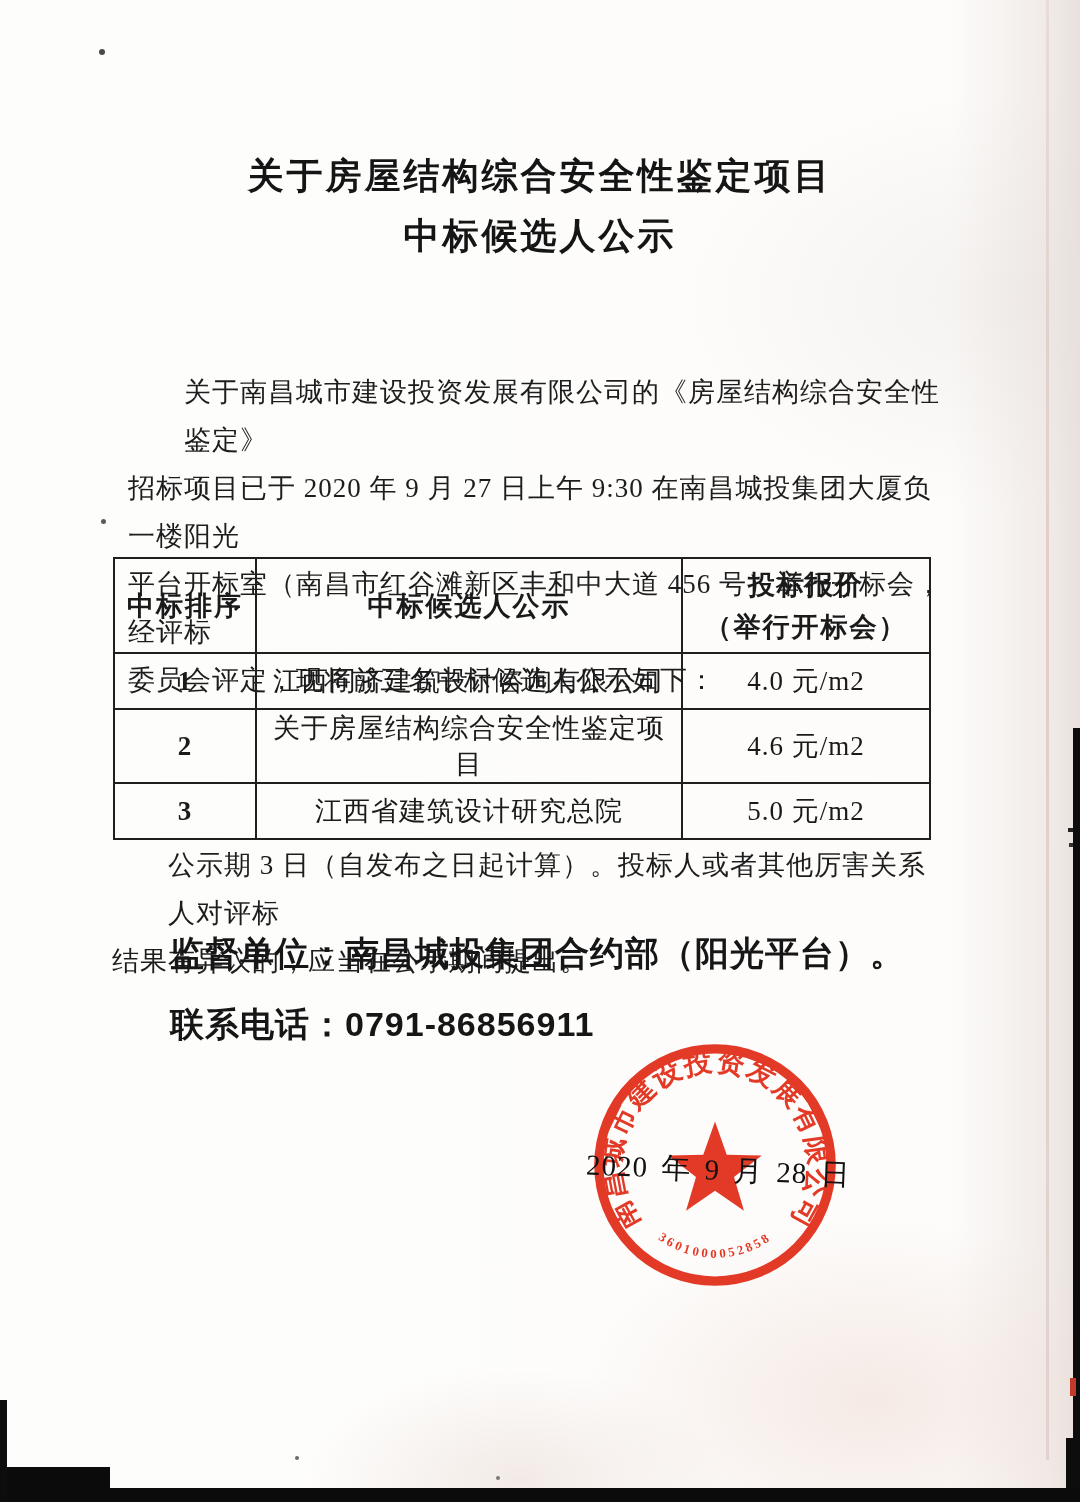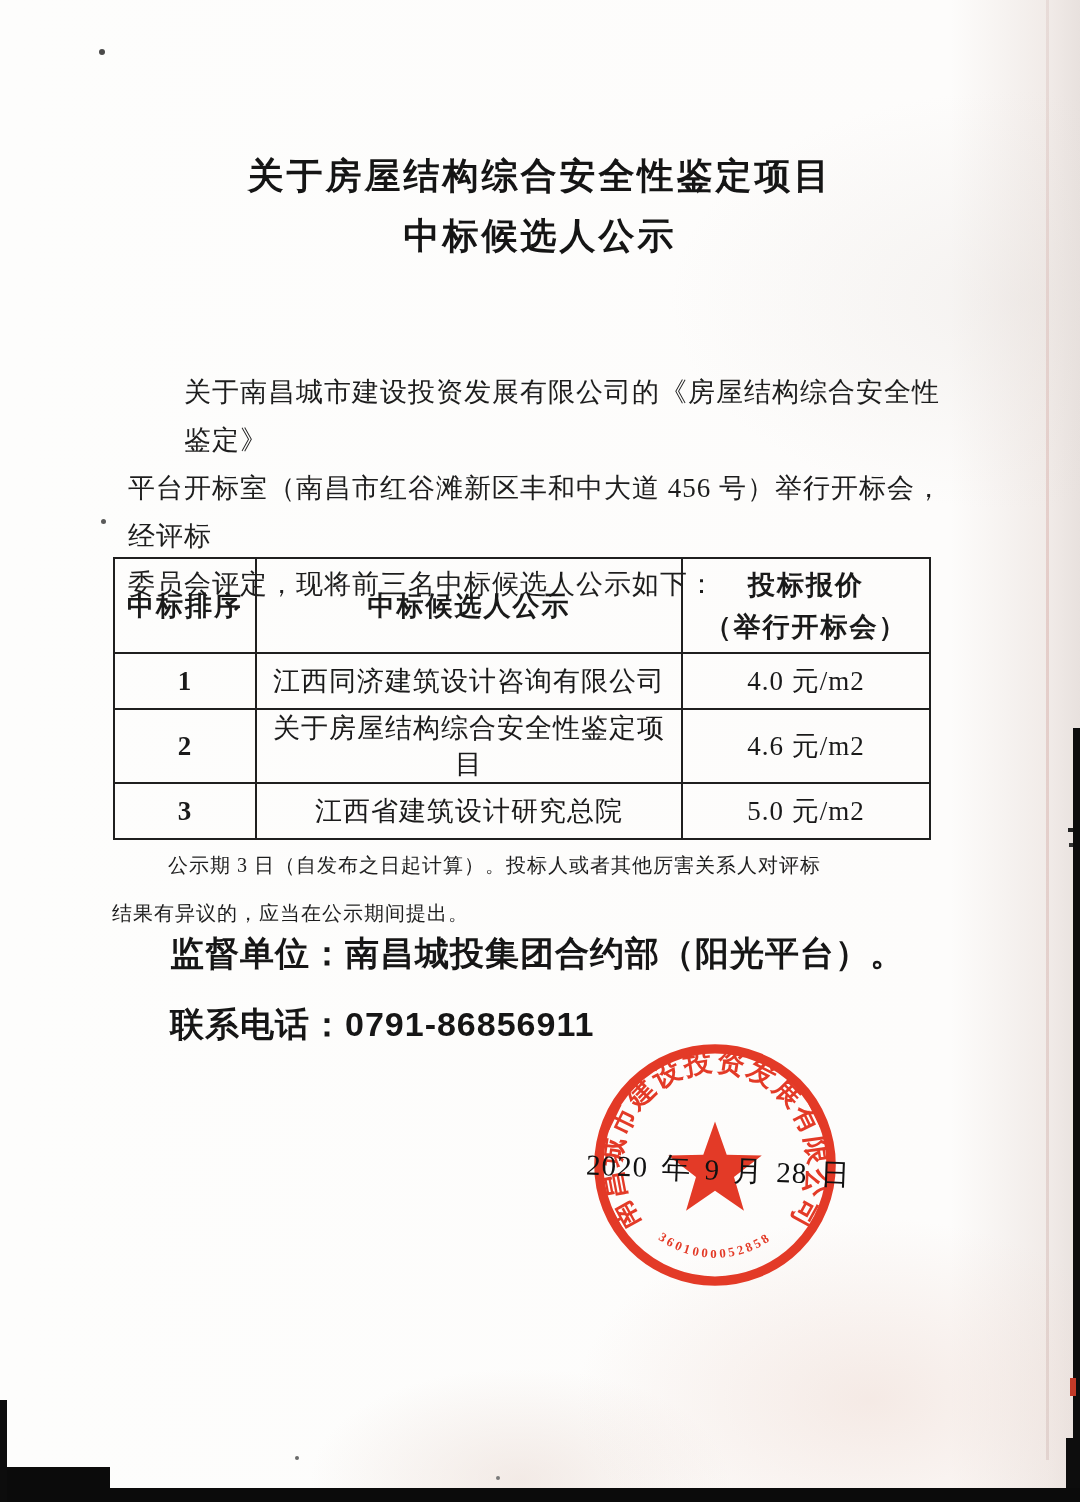--- a/index.html
+++ b/index.html
@@ -30,21 +30,21 @@
     line-height: 60px; color: #151515;
   }
   .intro {
     position: absolute; left: 112px; top: 368px; width: 828px;
     font-size: 27px; line-height: 48px; letter-spacing: 1px; color: #1d1d1d; margin-left: 16px;
   }
   .intro .line.indent { padding-left: 56px; }
 
   .para2 {
     position: absolute; left: 112px; top: 841px; width: 828px;
-    font-size: 20px; line-height: 48px; letter-spacing: 1px; color: #1d1d1d;
+    font-size: 27px; line-height: 48px; letter-spacing: 1px; color: #1d1d1d;
   }
   .para2 .line.indent { padding-left: 56px; }
 
   .contact-line {
     position: absolute; left: 170px; width: 760px;
     font-family: "Liberation Sans", sans-serif;
     font-weight: bold; font-size: 34px; letter-spacing: 1px; color: #161616;
   }
   .contact-line .val { font-weight: bold; }
   #supervisor-line { top: 931px; }
@@ -110,20 +110,21 @@
 
 <div class="page">
 
   <div class="title">
     <div>关于房屋结构综合安全性鉴定项目</div>
     <div>中标候选人公示</div>
   </div>
 
   <div class="intro">
     <div class="line indent">关于南昌城市建设投资发展有限公司的《房屋结构综合安全性鉴定》</div>
+    <div class="line">招标项目已于 2020 年 9 月 27 日上午 9:30 在南昌城投集团大厦负一楼阳光</div>
     <div class="line">平台开标室（南昌市红谷滩新区丰和中大道 456 号）举行开标会，经评标</div>
     <div class="line">委员会评定，现将前三名中标候选人公示如下：</div>
   </div>
 
   <table class="bid-table">
     <colgroup>
         <col class="col-rank">
         <col class="col-name">
         <col class="col-price">
       </colgroup>

